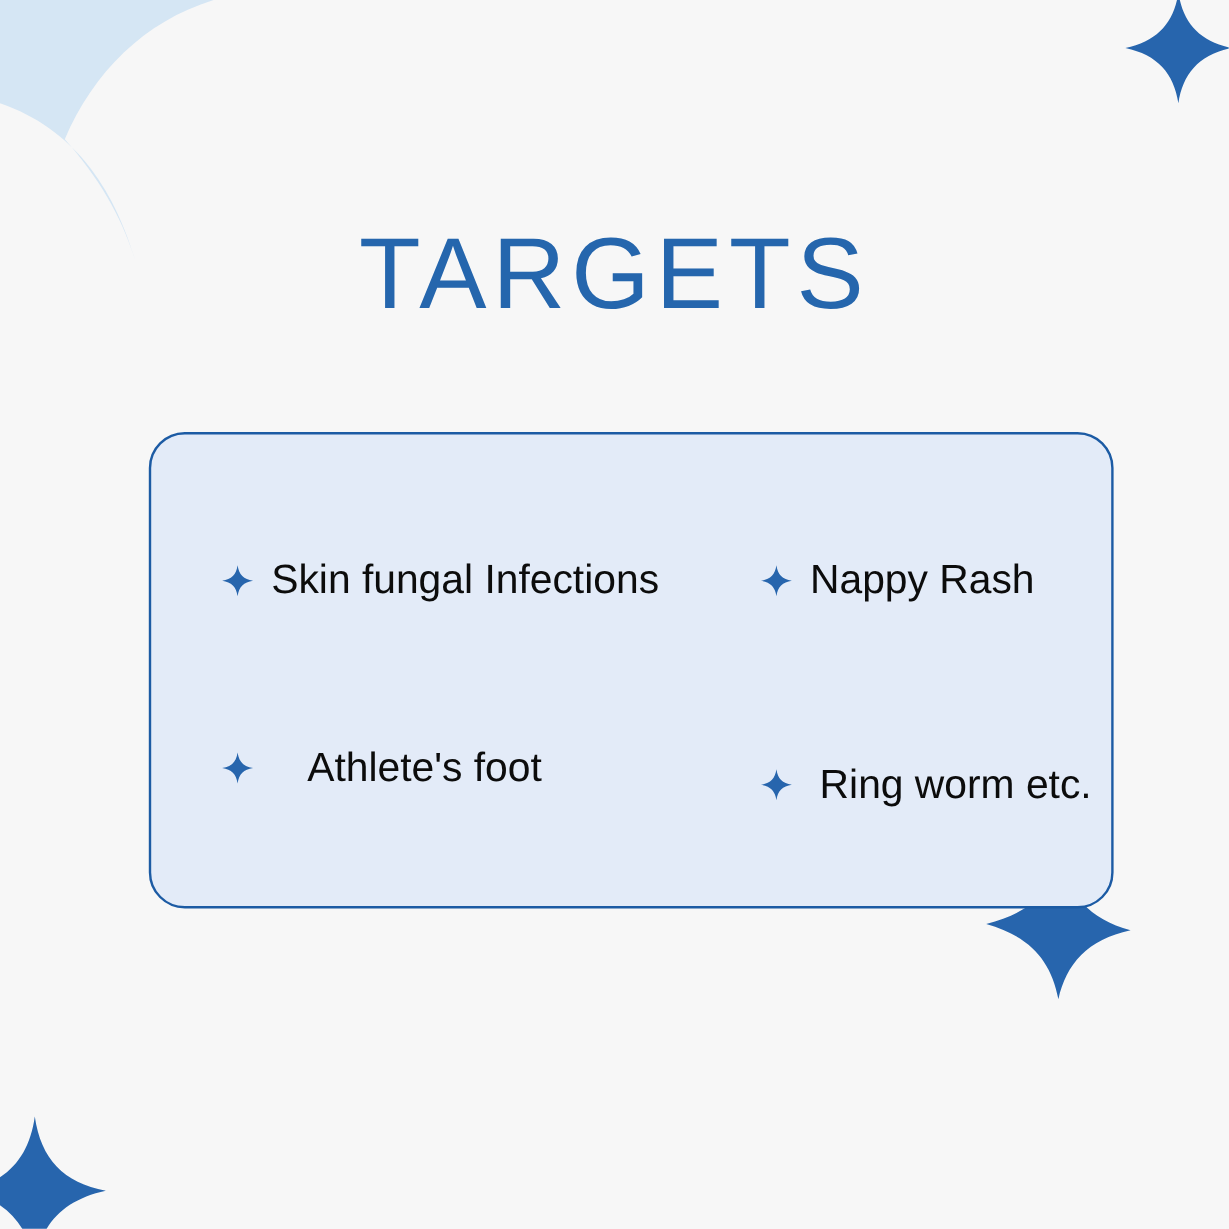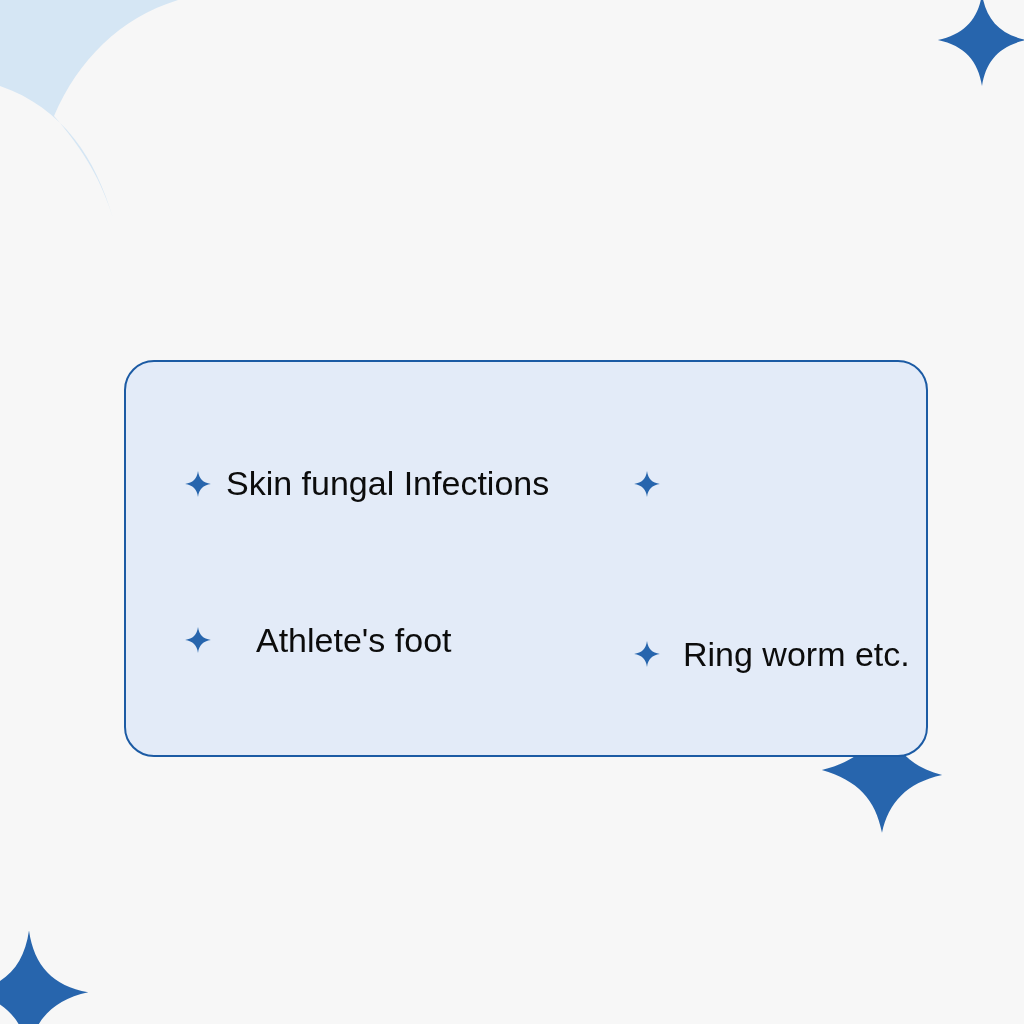--- a/index.html
+++ b/index.html
@@ -125,35 +125,37 @@
   </svg>
 
   <svg class="deco-spark spark-br" viewBox="0 0 100 100" aria-hidden="true">
     <path d="M52,3 C56,31 70,47 97,54 C69,60 55,76 50,99 C45,73 31,58 3,50 C31,43 47,29 52,3 Z" fill="#2765ad"></path>
   </svg>
 
   <svg class="deco-spark spark-bl" viewBox="0 0 100 100" aria-hidden="true">
     <path d="M50,2 C54,30 69,46 97,51 C69,57 54,73 50,99 C45,73 31,57 3,51 C31,46 46,30 50,2 Z" fill="#2765ad"></path>
   </svg>
 
+  <div class="title">TARGETS</div>
 
   <div class="card">
     <div class="list-grid">
 
       <div class="list-item cell-0">
         <svg class="bullet" viewBox="0 0 100 100" aria-hidden="true">
           <path d="M50,4 C54,32 68,46 96,50 C68,54 54,68 50,96 C46,68 32,54 4,50 C32,46 46,32 50,4 Z" fill="#2765ad"></path>
         </svg>
         <span class="label">Skin fungal Infections</span>
       </div>
 
       <div class="list-item cell-1">
         <svg class="bullet" viewBox="0 0 100 100" aria-hidden="true">
           <path d="M50,4 C54,32 68,46 96,50 C68,54 54,68 50,96 C46,68 32,54 4,50 C32,46 46,32 50,4 Z" fill="#2765ad"></path>
         </svg>
+        <span class="label">Nappy Rash</span>
       </div>
 
       <div class="list-item cell-2">
         <svg class="bullet" viewBox="0 0 100 100" aria-hidden="true">
           <path d="M50,4 C54,32 68,46 96,50 C68,54 54,68 50,96 C46,68 32,54 4,50 C32,46 46,32 50,4 Z" fill="#2765ad"></path>
         </svg>
         <span class="label">Athlete's foot</span>
       </div>
 
       <div class="list-item cell-3">

